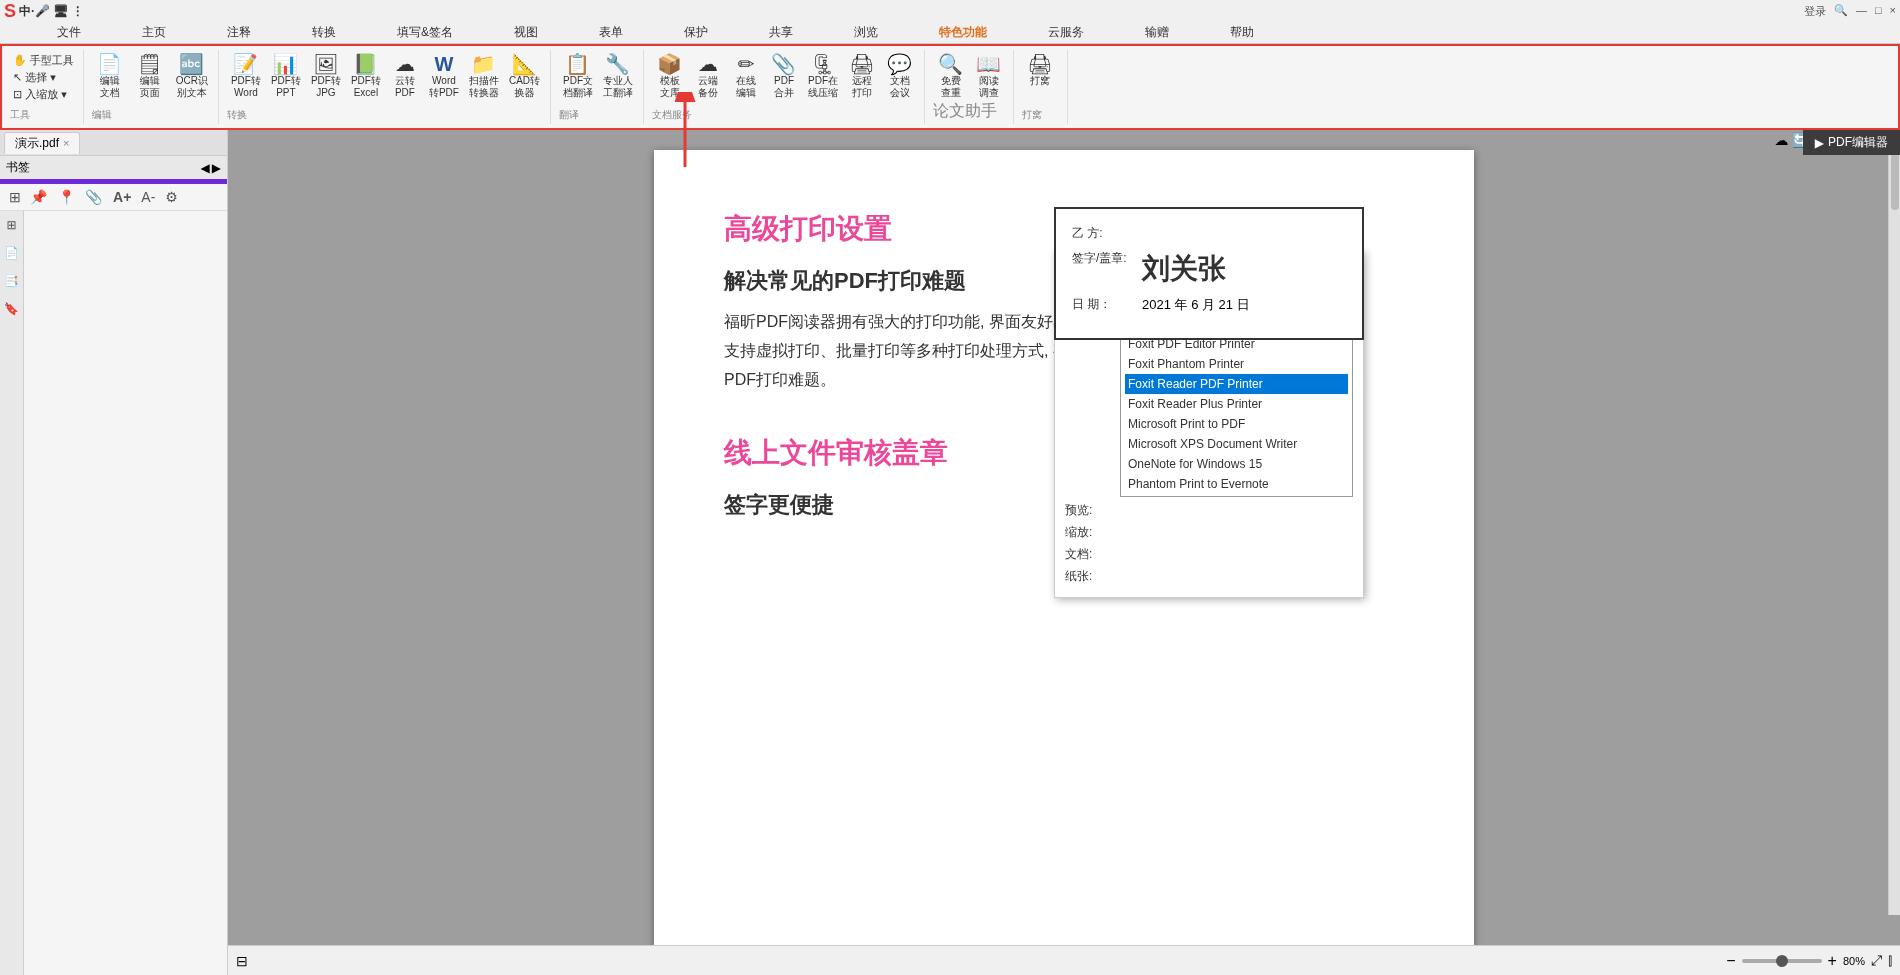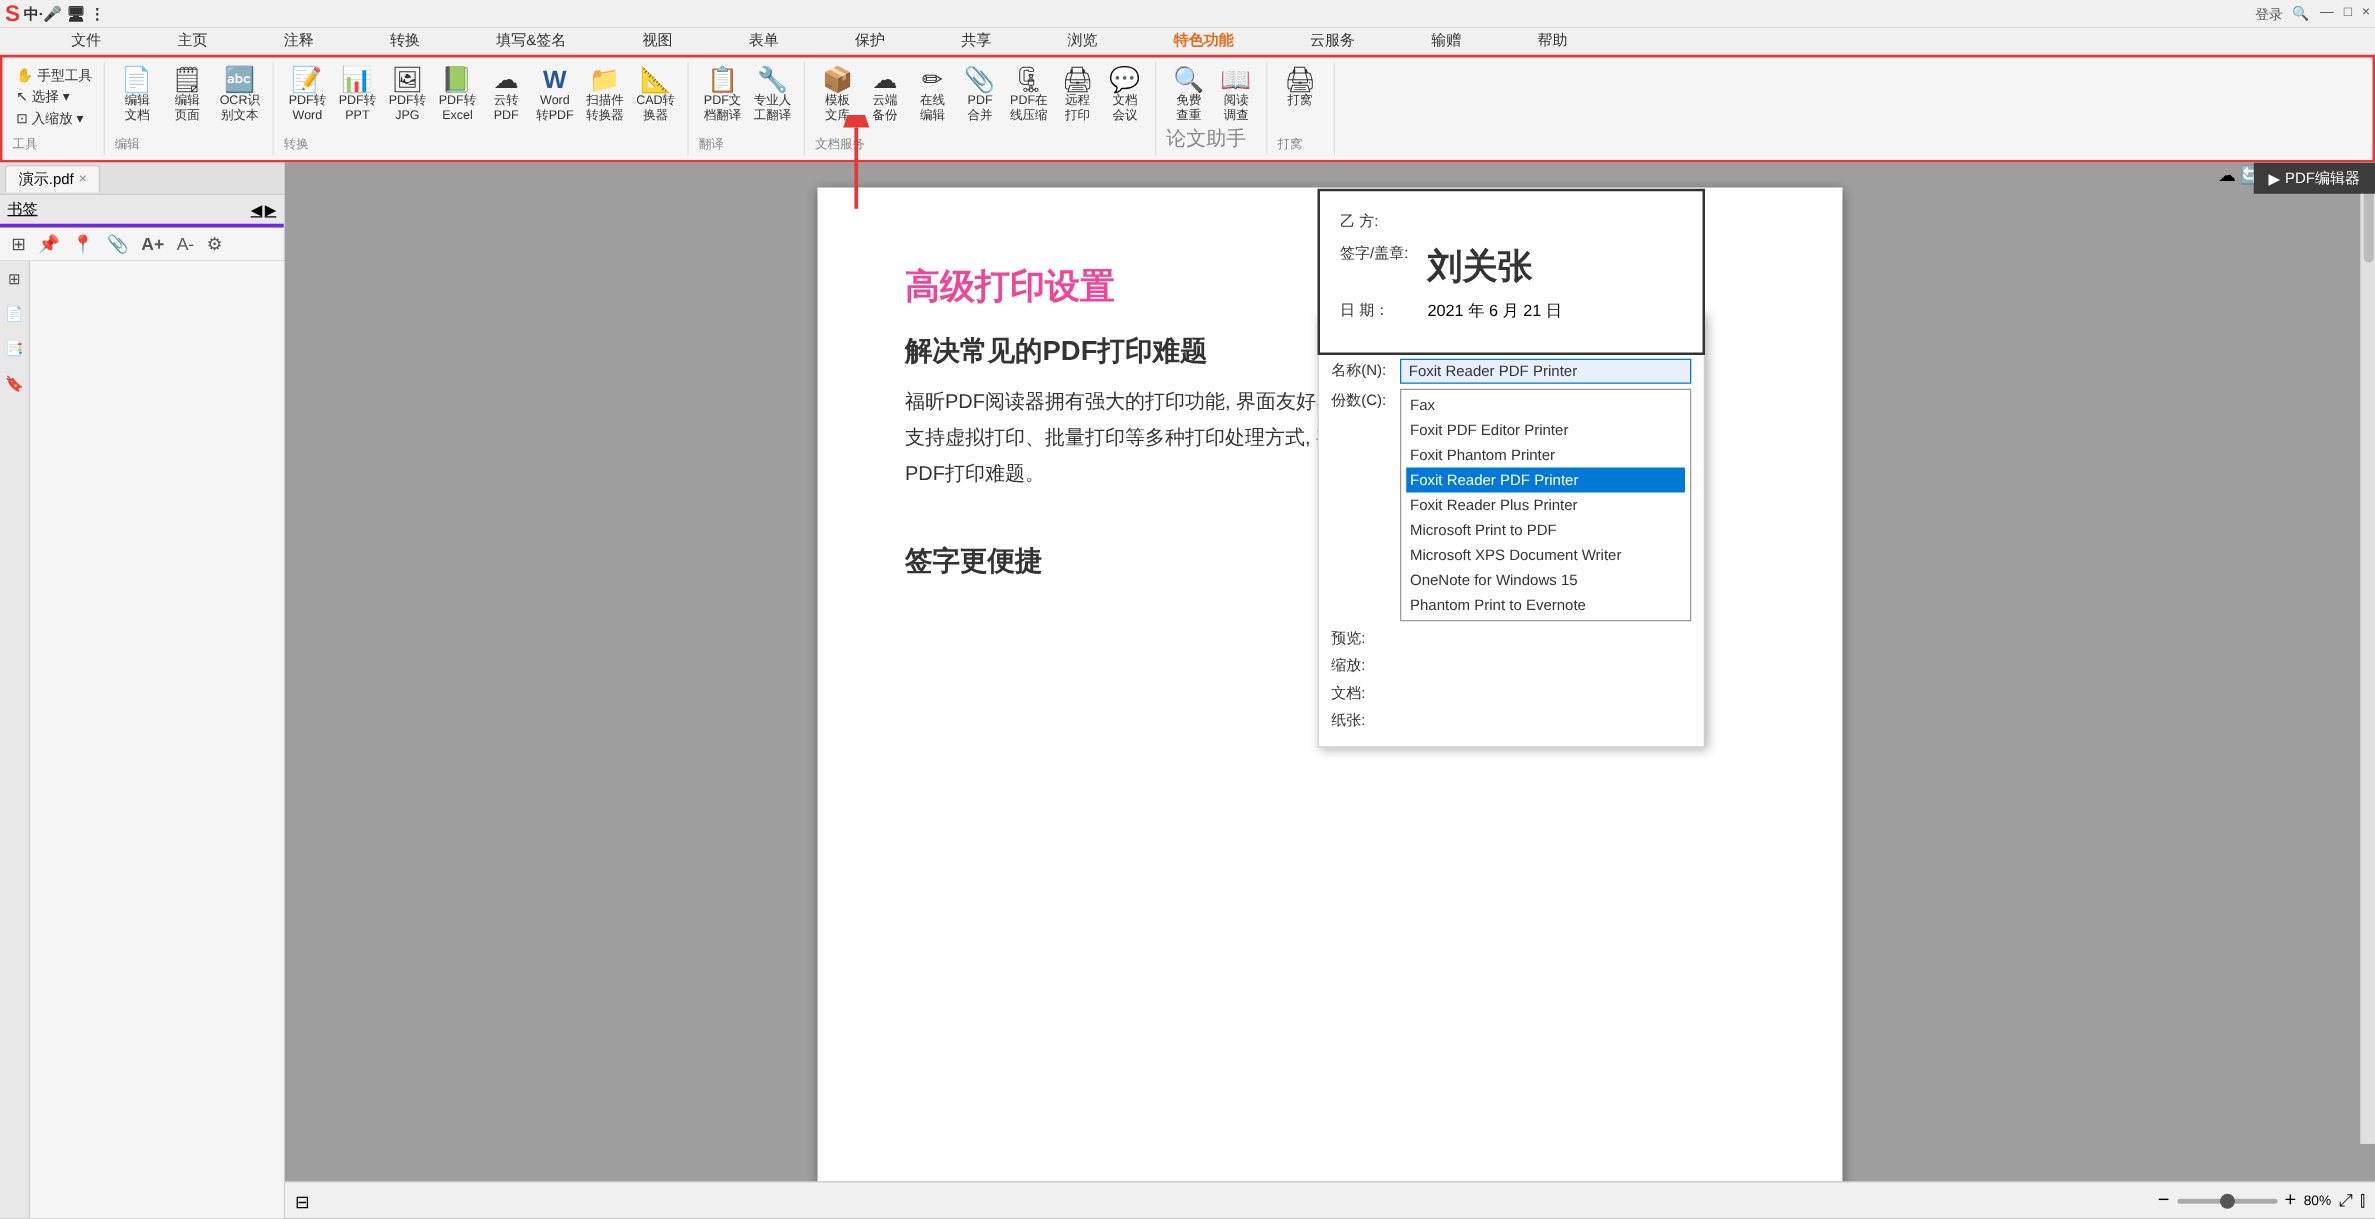--- a/index.html
+++ b/index.html
@@ -73,22 +73,21 @@
       display: flex;
       flex-direction: column;
     }
     .sidebar-header {
       display: flex;
       align-items: center;
       justify-content: space-between;
       background: #e8e8e8;
       padding: 3px 6px;
       font-size: 12px;
-      border-bottom: 3px solid #6d28d9;
-      text-decoration: underline;
+      border-bottom: 5px solid #6d28d9;
     }
     .sidebar-toolbar {
       display: flex;
       align-items: center;
       gap: 4px;
       padding: 4px 6px;
       border-bottom: 1px solid #ddd;
     }
     .sidebar-icon-btn {
       font-size: 14px;
@@ -649,20 +648,21 @@
                 </div>
                 <div class="print-row">
                   <span class="print-label">纸张:</span>
                   <span style="font-size:11px;"></span>
                 </div>
               </div>
             </div>
           </div>
 
           <div style="position:relative; margin-top:20px;">
+            <div class="section-title">线上文件审核盖章</div>
             <div class="section-subtitle">签字更便捷</div>
 
             <div class="signature-box">
               <div class="sig-party">乙 方:</div>
               <div class="sig-row">
                 <span class="sig-label">签字/盖章:</span>
                 <span class="sig-name">刘关张</span>
               </div>
               <div class="sig-row">
                 <span class="sig-label">日 期：</span>

